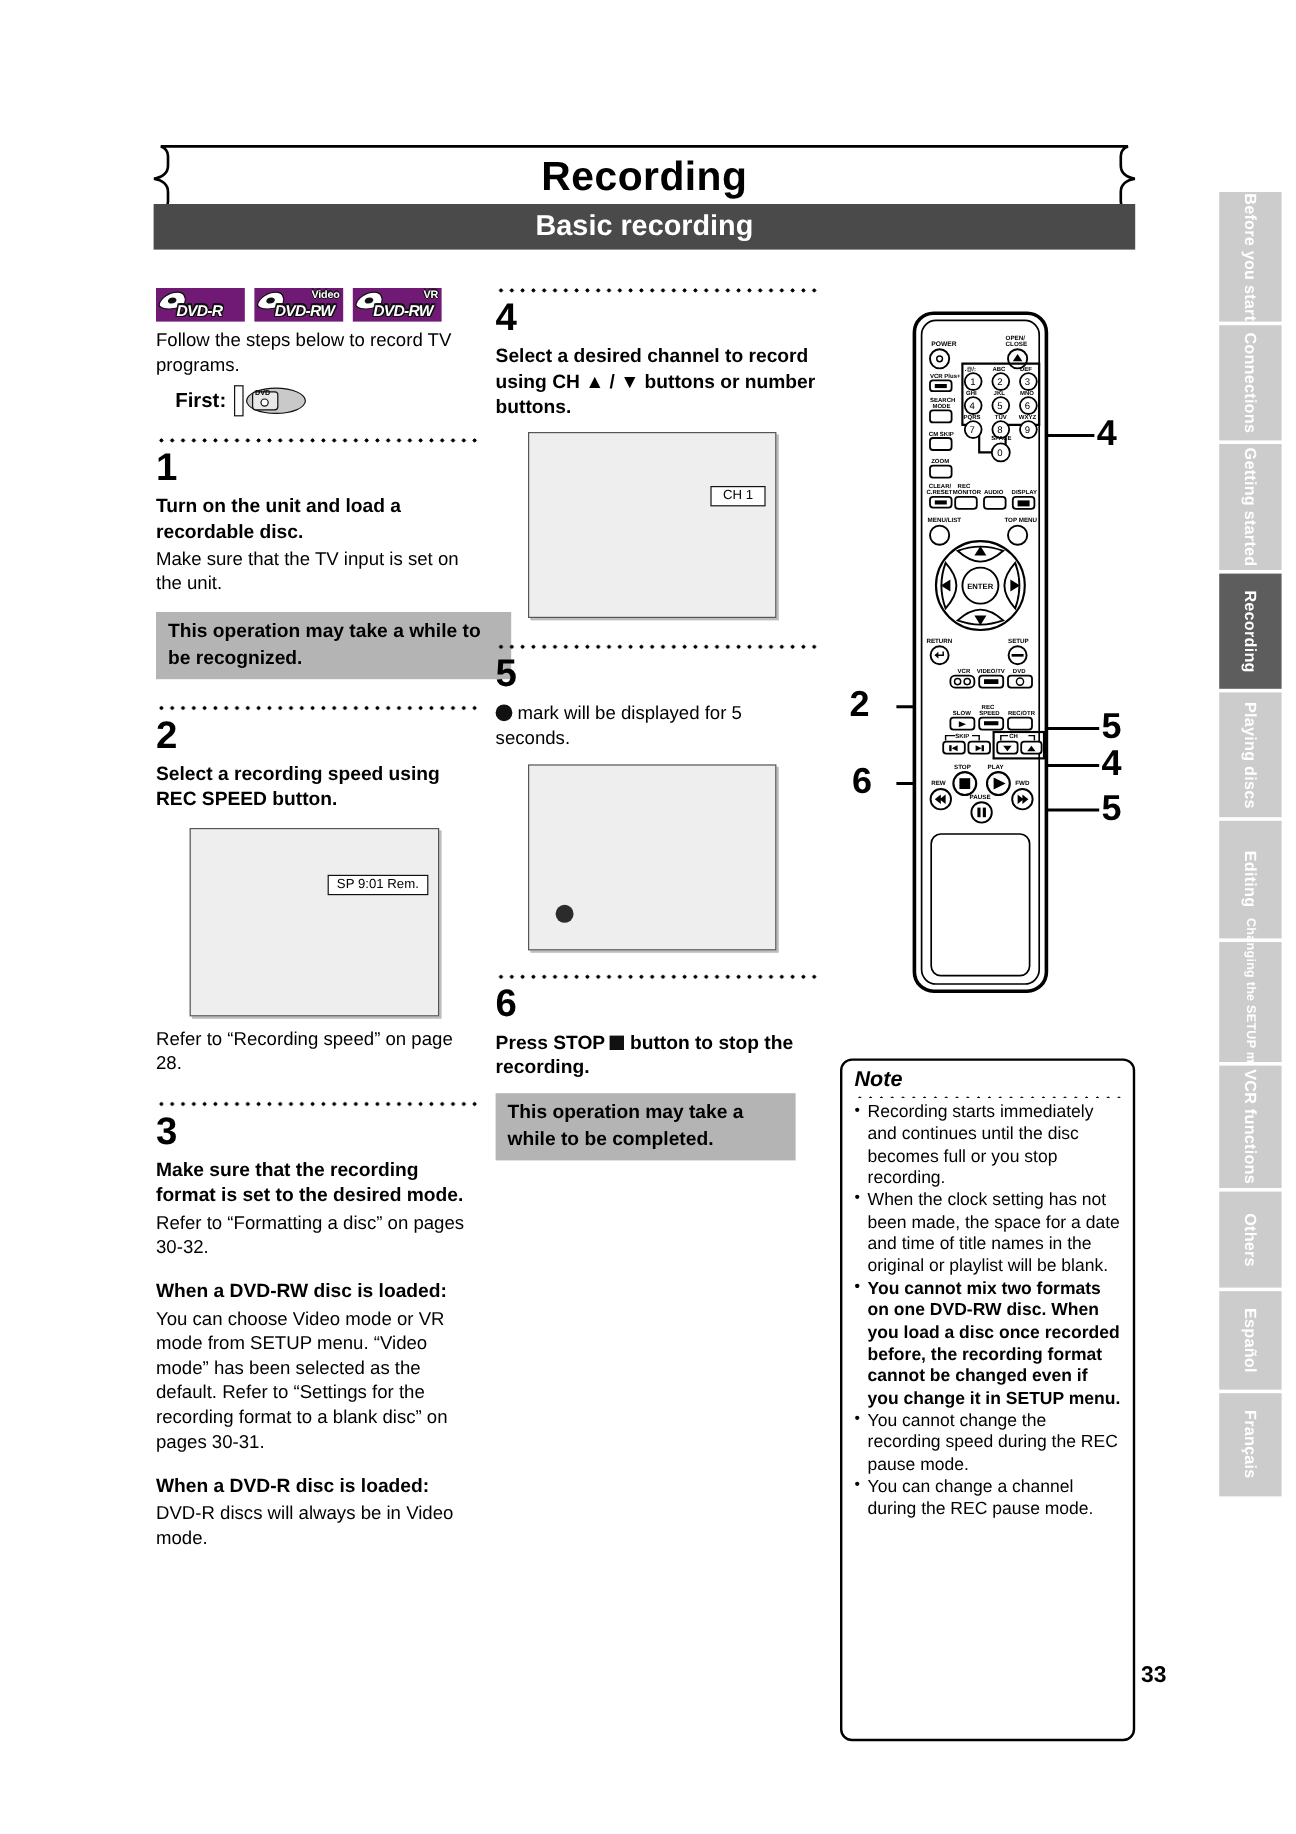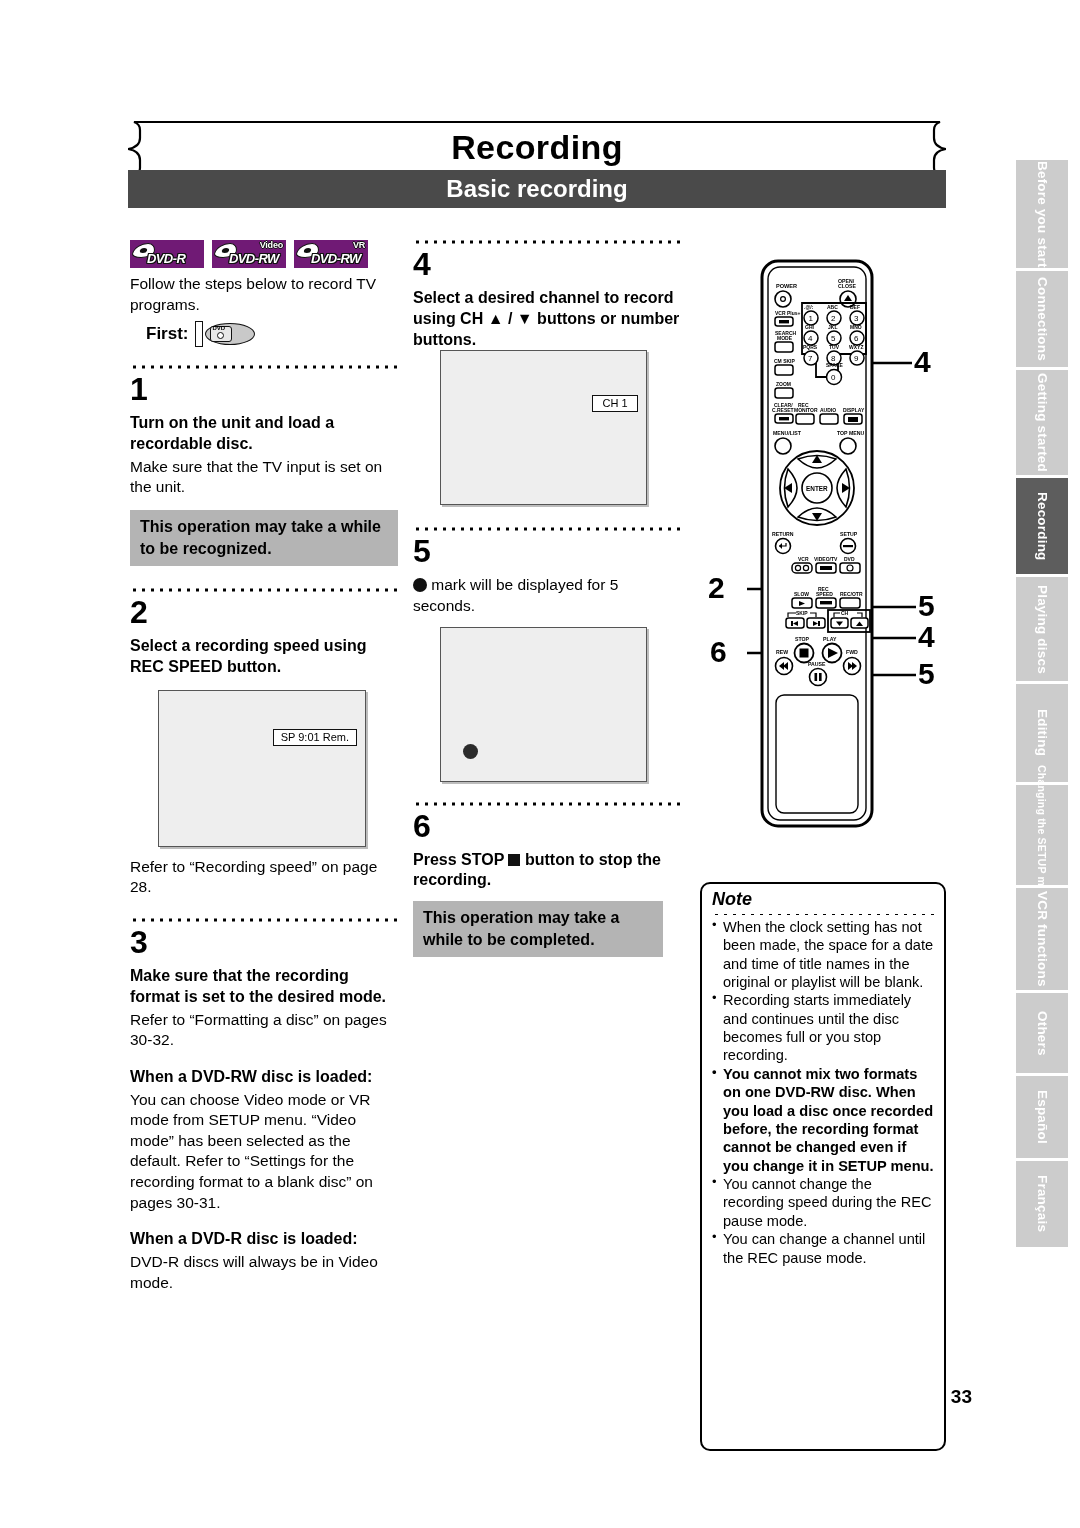--- a/index.html
+++ b/index.html
@@ -221,21 +221,21 @@
         <span class="dvdtx">DVD</span>
         <span class="hole"></span>
       </span>
     </div>
 
     <div style="margin-top:16px">
       <div class="dotted"></div>
       <div class="step-num">1</div>
       <div class="bold-head">Turn on the unit and load a recordable disc.</div>
       <div class="body-text" style="margin-top:2px">Make sure that the TV input is set on the unit.</div>
-      <div class="gray-box" style="margin-top:12px;width:268px">This operation may take a while to be recognized.</div>
+      <div class="gray-box" style="margin-top:12px;width:296px">This operation may take a while to be recognized.</div>
     </div>
 
     <div style="margin-top:22px">
       <div class="dotted"></div>
       <div class="step-num">2</div>
       <div class="bold-head">Select a recording speed using REC SPEED button.</div>
       <div class="screen" style="width:208px;height:157px;margin:12px 0 0 28px">
         <div class="osd" style="right:8px;top:38px">SP 9:01 Rem.</div>
       </div>
       <div class="body-text" style="margin-top:10px">Refer to “Recording speed” on page 28.</div>
@@ -252,21 +252,21 @@
       <div class="body-text" style="margin-top:2px">DVD-R discs will always be in Video mode.</div>
     </div>
   </div>
 
   <div class="col" id="col-mid">
 
     <div>
       <div class="dotted"></div>
       <div class="step-num">4</div>
       <div class="bold-head">Select a desired channel to record using CH ▲ / ▼ buttons or number buttons.</div>
-      <div class="screen" style="width:207px;height:155px;margin:0 0 0 27px">
+      <div class="screen" style="width:207px;height:155px;margin:10px 0 0 27px">
         <div class="osd" style="right:8px;top:44px;min-width:46px;text-align:center">CH 1</div>
       </div>
     </div>
 
     <div style="margin-top:22px">
       <div class="dotted"></div>
       <div class="step-num">5</div>
       <div class="body-text" style="margin-top:2px">
         <span class="inline-dot"></span>
         <span>mark will be displayed for 5 seconds.</span>
@@ -473,25 +473,25 @@
     <div class="callout" style="left:228px;top:336px">5</div>
     <div class="callout" style="left:228px;top:367px">4</div>
     <div class="callout" style="left:20px;top:382px">6</div>
     <div class="callout" style="left:228px;top:404px">5</div>
   </div>
 
   <div id="note-box">
     <div id="note-title">Note</div>
     <div id="note-dotted"></div>
     <ul id="note-list">
+      <li>Recording starts immediately and continues until the disc becomes full or you stop recording.</li>
       <li>When the clock setting has not been made, the space for a date and time of title names in the original or playlist will be blank.</li>
-      <li>Recording starts immediately and continues until the disc becomes full or you stop recording.</li>
       <li class="bold">You cannot mix two formats on one DVD-RW disc. When you load a disc once recorded before, the recording format cannot be changed even if you change it in SETUP menu.</li>
       <li>You cannot change the recording speed during the REC pause mode.</li>
-      <li>You can change a channel until the REC pause mode.</li>
+      <li>You can change a channel during the REC pause mode.</li>
     </ul>
   </div>
 
   <div id="side-tabs">
     <div class="side-tab" style="height:108px">
       <span>Before you start</span>
       </div>
     <div class="side-tab" style="height:96px">
       <span>Connections</span>
       </div>

